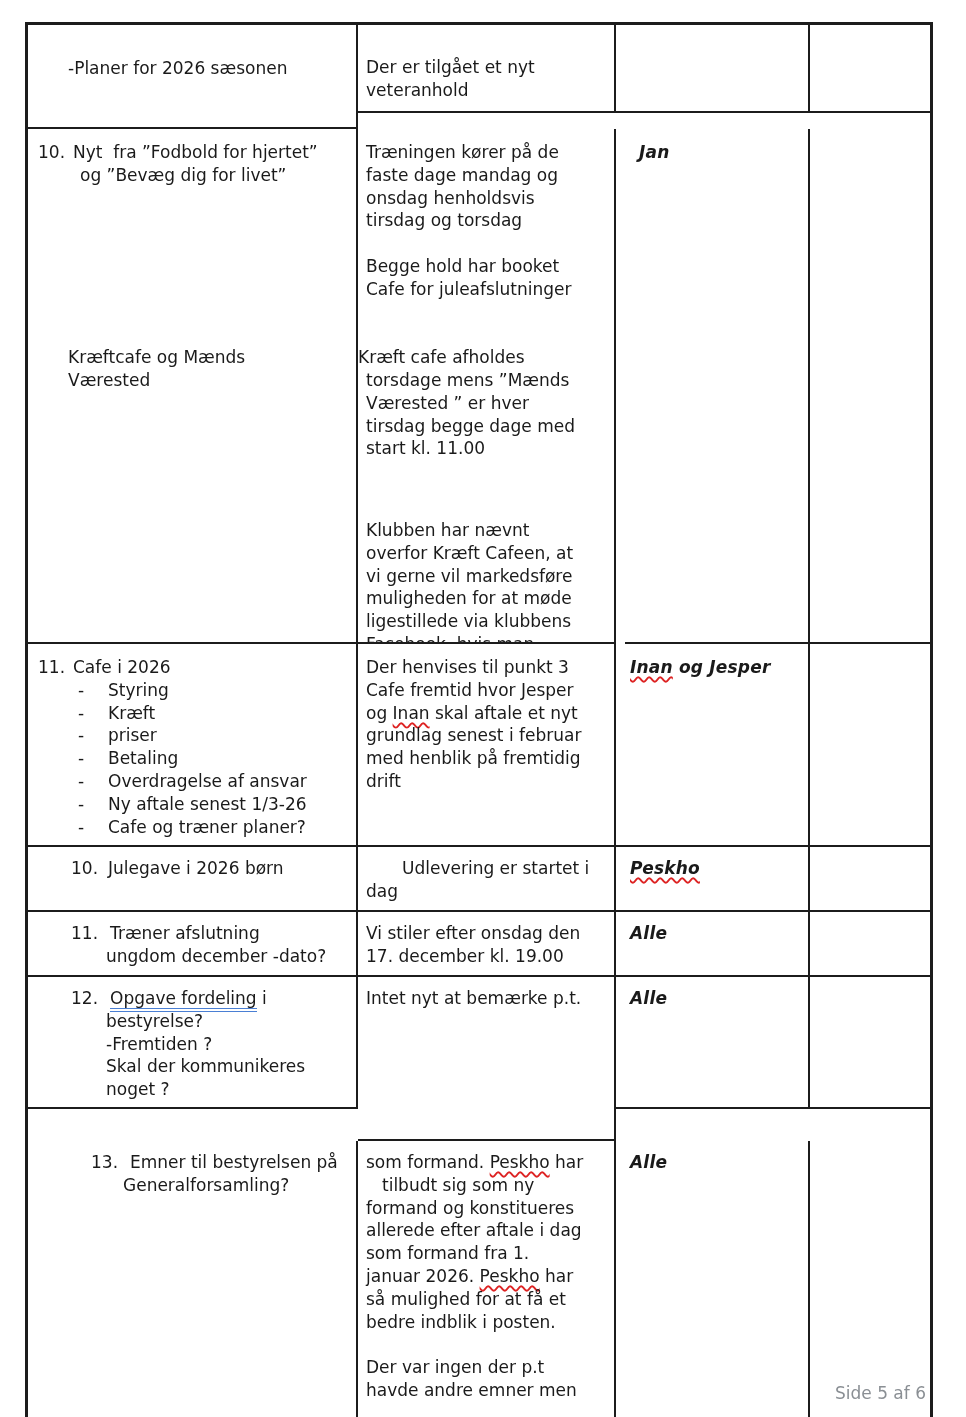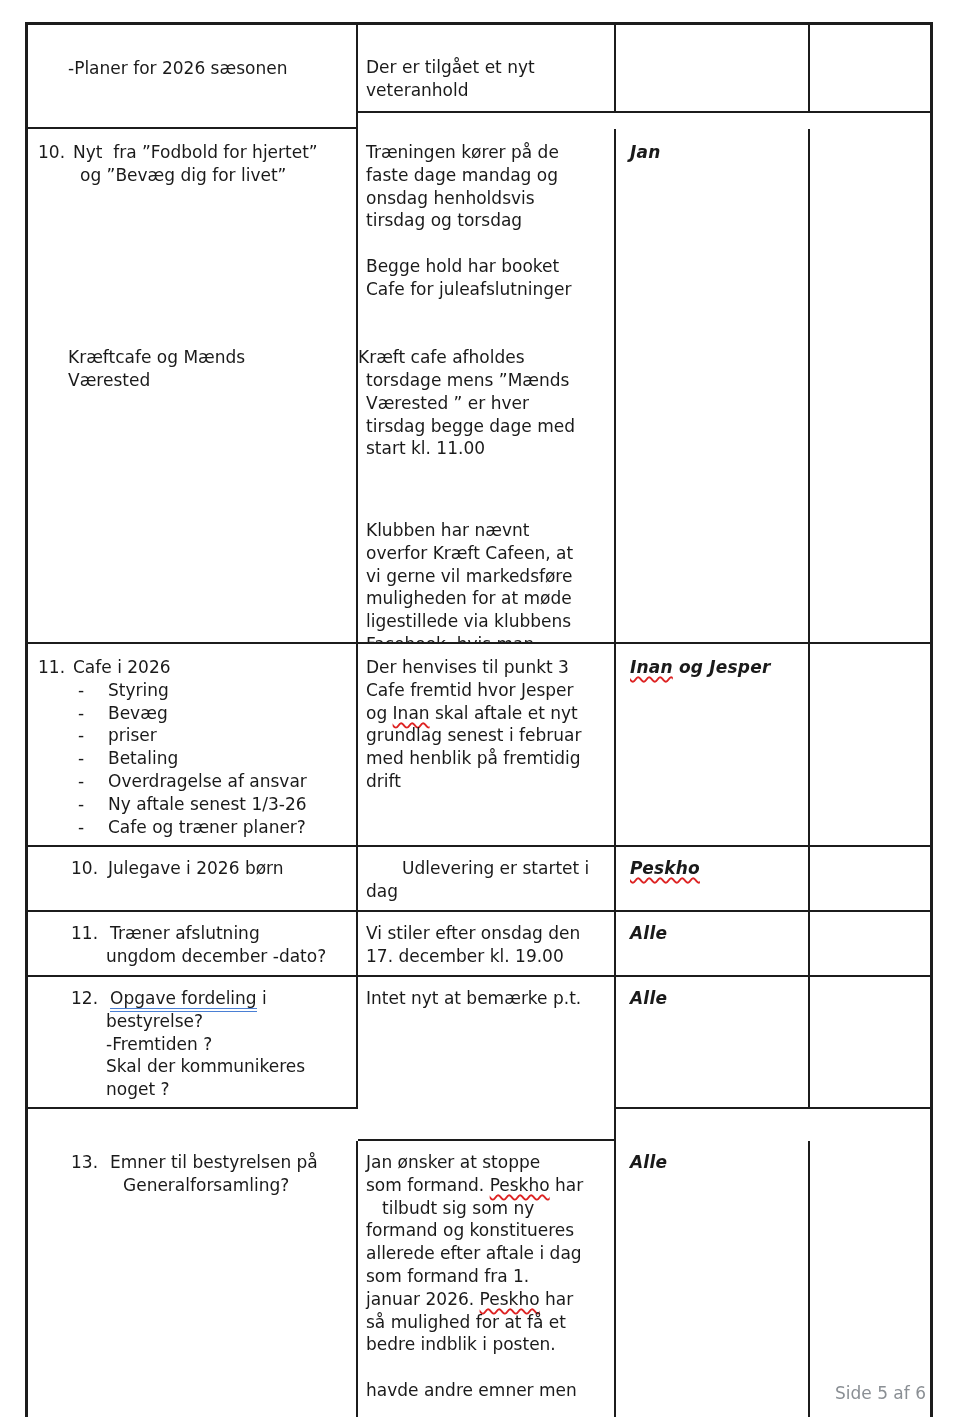--- a/index.html
+++ b/index.html
@@ -101,27 +101,27 @@
         <div class="line" style="padding-left: 8px;"><span>tirsdag begge dage med</span></div>
         <div class="line" style="padding-left: 8px;"><span>start kl. 11.00</span></div>
         <div class="line" style="padding-left: 8px;"><span></span></div>
         <div class="line" style="padding-left: 8px; margin-top: 36px;"><span>Klubben har nævnt</span></div>
         <div class="line" style="padding-left: 8px;"><span>overfor Kræft Cafeen, at</span></div>
         <div class="line" style="padding-left: 8px;"><span>vi gerne vil markedsføre</span></div>
         <div class="line" style="padding-left: 8px;"><span>muligheden for at møde</span></div>
         <div class="line" style="padding-left: 8px;"><span>ligestillede via klubbens</span></div>
         <div class="line" style="padding-left: 8px;"><span>Facebook, hvis man</span></div>
         <div class="line" style="padding-left: 8px;"><span>ønsker det.</span></div>
-      </div><div class="cell name" style="height: 515px; padding-top: 12px;">
+      </div><div class="cell name" style="height: 515px; padding-top: 12px; margin-left: 9px;">
         <div class="line" style="padding-left: 14px;"><span>Jan</span></div>
       </div><div class="cell last-col" style="height: 515px;"></div></div>
     <div class="row"><div class="cell" style="height: 203px; padding-top: 12px;">
         <div class="line" style="padding-left: 45px;"><span class="num" style="left: 10px;">11.</span><span>Cafe i 2026</span></div>
         <div class="line" style="padding-left: 80px;"><span class="num" style="left: 50px;">-</span><span>Styring</span></div>
-        <div class="line" style="padding-left: 80px;"><span class="num" style="left: 50px;">-</span><span>Bevæg</span></div>
+        <div class="line" style="padding-left: 80px;"><span class="num" style="left: 50px;">-</span><span>Kræft</span></div>
         <div class="line" style="padding-left: 80px;"><span class="num" style="left: 50px;">-</span><span>priser</span></div>
         <div class="line" style="padding-left: 80px;"><span class="num" style="left: 50px;">-</span><span>Betaling</span></div>
         <div class="line" style="padding-left: 80px;"><span class="num" style="left: 50px;">-</span><span>Overdragelse af ansvar</span></div>
         <div class="line" style="padding-left: 80px;"><span class="num" style="left: 50px;">-</span><span>Ny aftale senest 1/3-26</span></div>
         <div class="line" style="padding-left: 80px;"><span class="num" style="left: 50px;">-</span><span>Cafe og træner planer?</span></div>
       </div><div class="cell" style="height: 203px; padding-top: 12px;">
         <div class="line" style="padding-left: 8px;"><span>Der henvises til punkt 3</span></div>
         <div class="line" style="padding-left: 8px;"><span>Cafe fremtid hvor Jesper</span></div>
         <div class="line" style="padding-left: 8px;"><span>og </span><span class="m-red">Inan</span><span> skal aftale et nyt</span></div>
         <div class="line" style="padding-left: 8px;"><span>grundlag senest i februar</span></div>
@@ -152,32 +152,32 @@
         <div class="line" style="padding-left: 78px;"><span>bestyrelse?</span></div>
         <div class="line" style="padding-left: 78px;"><span>-Fremtiden ?</span></div>
         <div class="line" style="padding-left: 78px;"><span>Skal der kommunikeres</span></div>
         <div class="line" style="padding-left: 78px;"><span>noget ?</span></div>
       </div><div class="cell" style="height: 164px; padding-top: 10px;">
         <div class="line" style="padding-left: 8px;"><span>Intet nyt at bemærke p.t.</span></div>
       </div><div class="cell name" style="height: 132px; padding-top: 10px;">
         <div class="line" style="padding-left: 14px;"><span>Alle</span></div>
       </div><div class="cell last-col" style="height: 132px;"></div></div>
     <div class="row"><div class="cell last-row" style="height: 285px; padding-top: 10px;">
-        <div class="line" style="padding-left: 82px;"><span class="num" style="left: 43px;">13.</span><span>Emner til bestyrelsen på</span></div>
+        <div class="line" style="padding-left: 82px; margin-left: 20px;"><span class="num" style="left: 43px;">13.</span><span>Emner til bestyrelsen på</span></div>
         <div class="line" style="padding-left: 95px;"><span>Generalforsamling?</span></div>
       </div><div class="cell last-row" style="height: 285px; padding-top: 10px;">
-        <div class="line" style="padding-left: 8px;"><span>Jan ønsker at stoppe</span></div>
         <div class="line" style="padding-left: 8px;"><span>som formand. </span><span class="m-red">Peskho</span><span> har</span></div>
         <div class="line" style="padding-left: 24px;"><span>tilbudt sig som ny</span></div>
         <div class="line" style="padding-left: 8px;"><span>formand og konstitueres</span></div>
         <div class="line" style="padding-left: 8px;"><span>allerede efter aftale i dag</span></div>
         <div class="line" style="padding-left: 8px;"><span>som formand fra 1.</span></div>
         <div class="line" style="padding-left: 8px;"><span>januar 2026. </span><span class="m-red">Peskho</span><span> har</span></div>
         <div class="line" style="padding-left: 8px;"><span>så mulighed for at få et</span></div>
         <div class="line" style="padding-left: 8px;"><span>bedre indblik i posten.</span></div>
         <div class="line" style="padding-left: 8px;"><span></span></div>
+        <div class="line" style="padding-left: 8px;"><span>Der var ingen der p.t</span></div>
         <div class="line" style="padding-left: 8px;"><span>havde andre emner men</span></div>
       </div><div class="cell name last-row" style="height: 285px; padding-top: 10px;">
         <div class="line" style="padding-left: 14px;"><span>Alle</span></div>
       </div><div class="cell last-row last-col" style="height: 285px;"></div></div>
   </div>
 
 <div class="footer">Side 5 af 6</div>
 
 </body></html>

